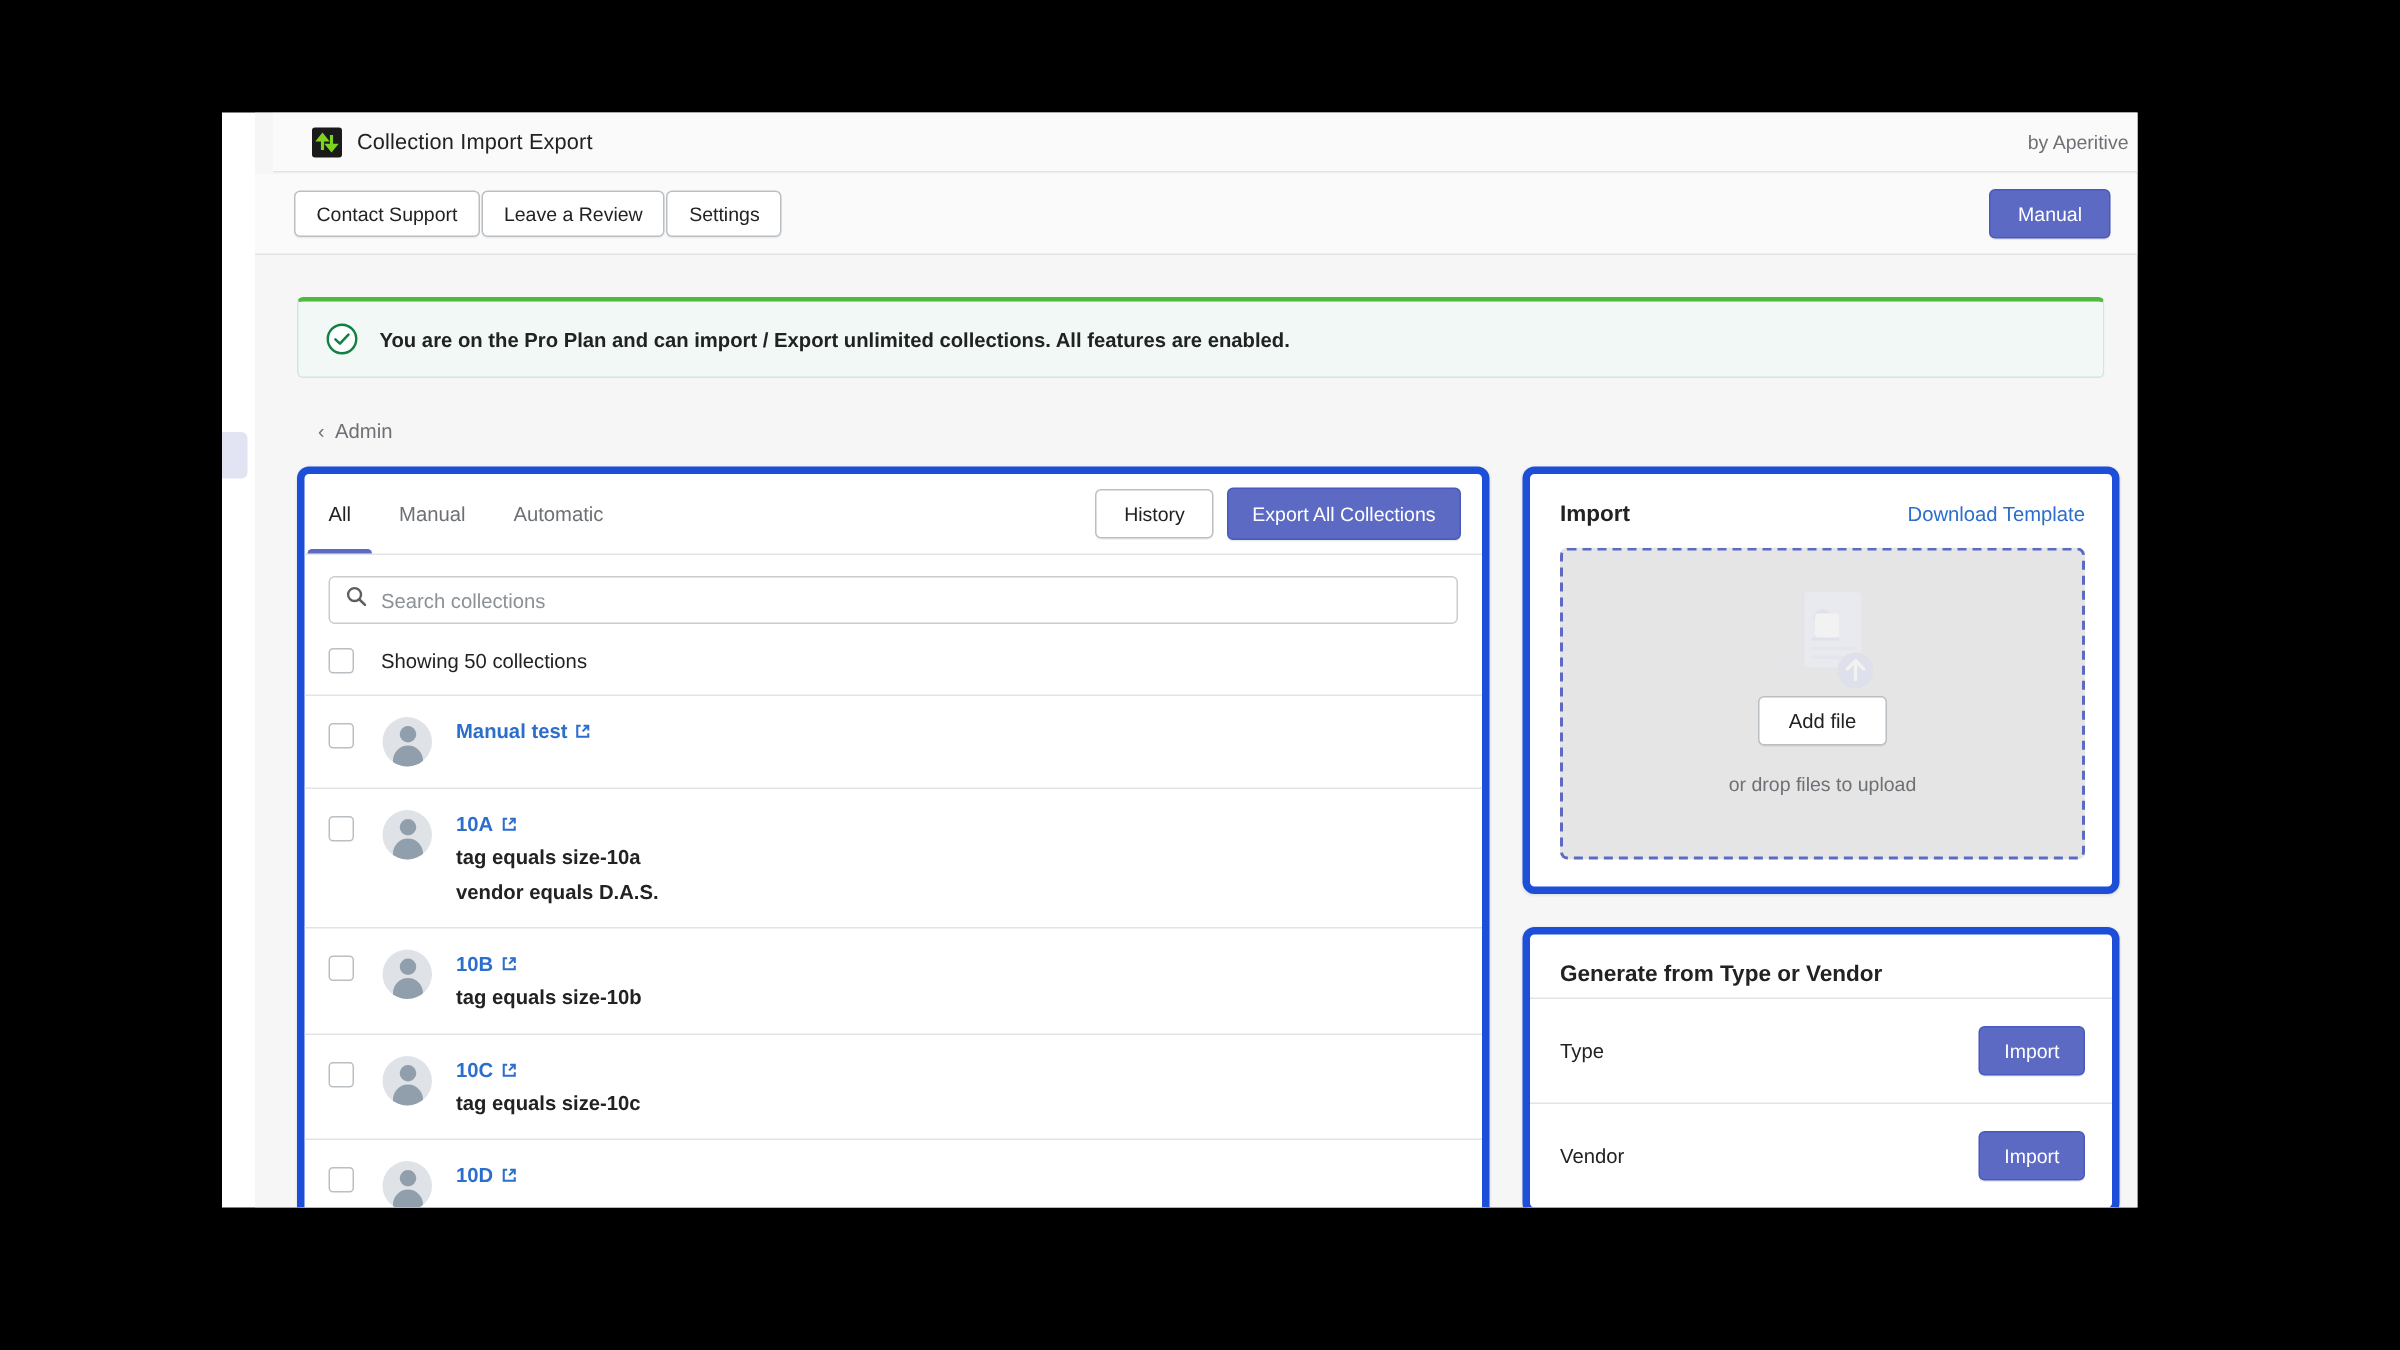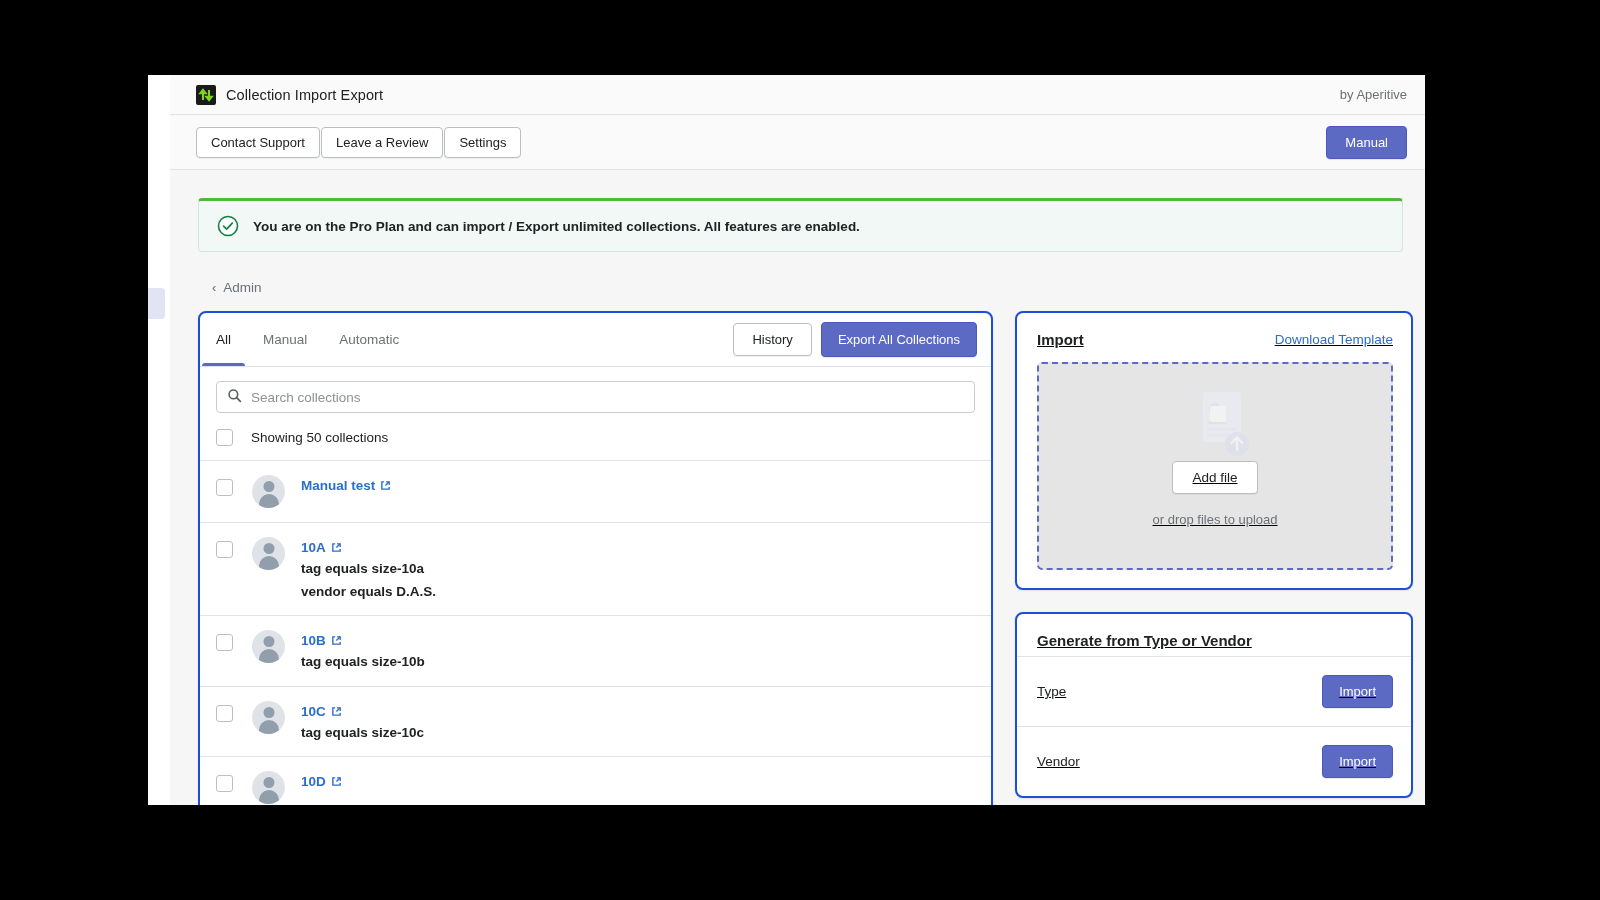--- a/index.html
+++ b/index.html
@@ -24,21 +24,21 @@
   #page-body {
     position: absolute;
     left: 22px; top: 0;
     width: 1255px; height: 730px;
     background: #f6f6f7;
     overflow: hidden;
   }
 
   
   .app-header {
-    position: absolute; left: 0; top: 0;
+    position: absolute; left: 12px; top: 0;
     width: 1255px; height: 40px;
     background: #fafafa;
     border-bottom: 1px solid #e1e3e5;
     display: flex; align-items: center;
     padding: 0 18px 0 26px;
   }
   .app-icon {
     width: 20px; height: 20px; background: #1a1a1a;
     border-radius: 2px; margin-right: 10px;
     display: flex; align-items: center; justify-content: center;
@@ -112,25 +112,25 @@
     width: max-content; cursor: pointer;
   }
   .breadcrumb .chev { margin-right: 7px; font-size: 13px; line-height: 1; }
 
   
   .columns {
     display: flex; margin: 16px 22px 0 28px; gap: 22px;
     align-items: flex-start;
   }
   .col-left { width: 795px; flex: 0 0 795px; }
-  .col-right { width: 398px; flex: 0 0 398px; text-decoration: underline; }
+  .col-right { width: 398px; flex: 0 0 398px; }
 
   .card {
     background: #ffffff;
-    border: 2px solid #1d4ed8;
+    border: 5px solid #1d4ed8;
     border-radius: 8px;
     box-shadow: 0 0 2px rgba(22,29,37,.05), 0 1px 2px rgba(22,29,37,.07);
     overflow: hidden;
   }
 
   
   .tabs-row {
     display: flex; align-items: center;
     height: 54px; padding: 0 8px 0 0;
     border-bottom: 1px solid #e1e3e5;

